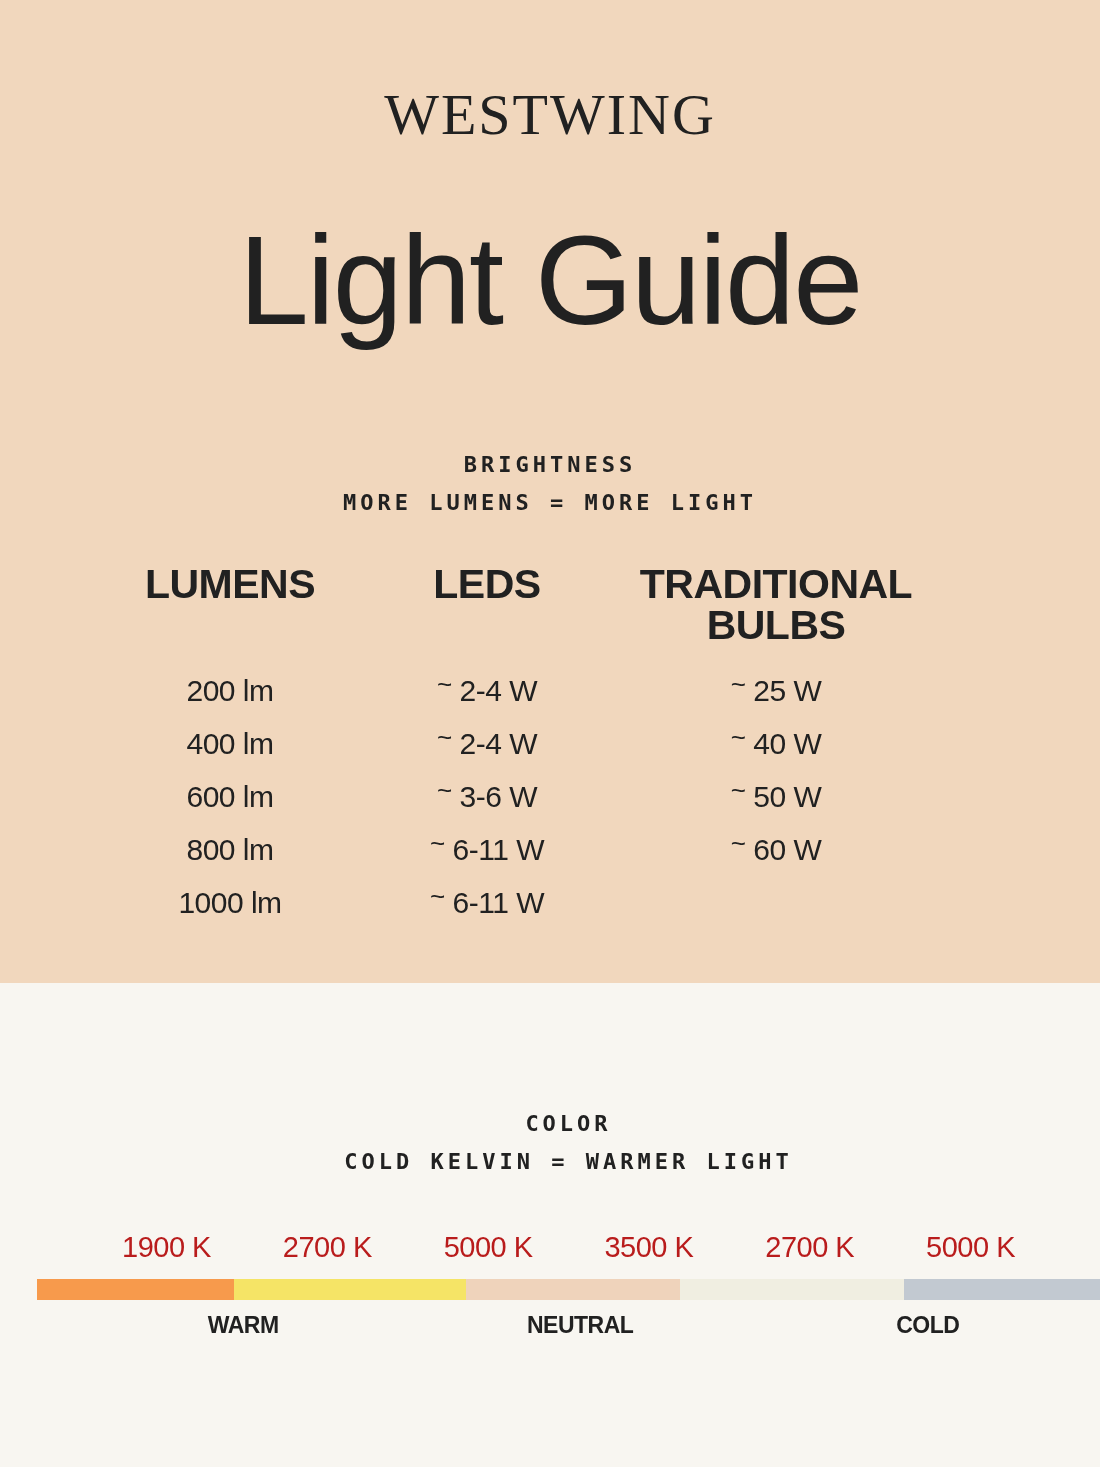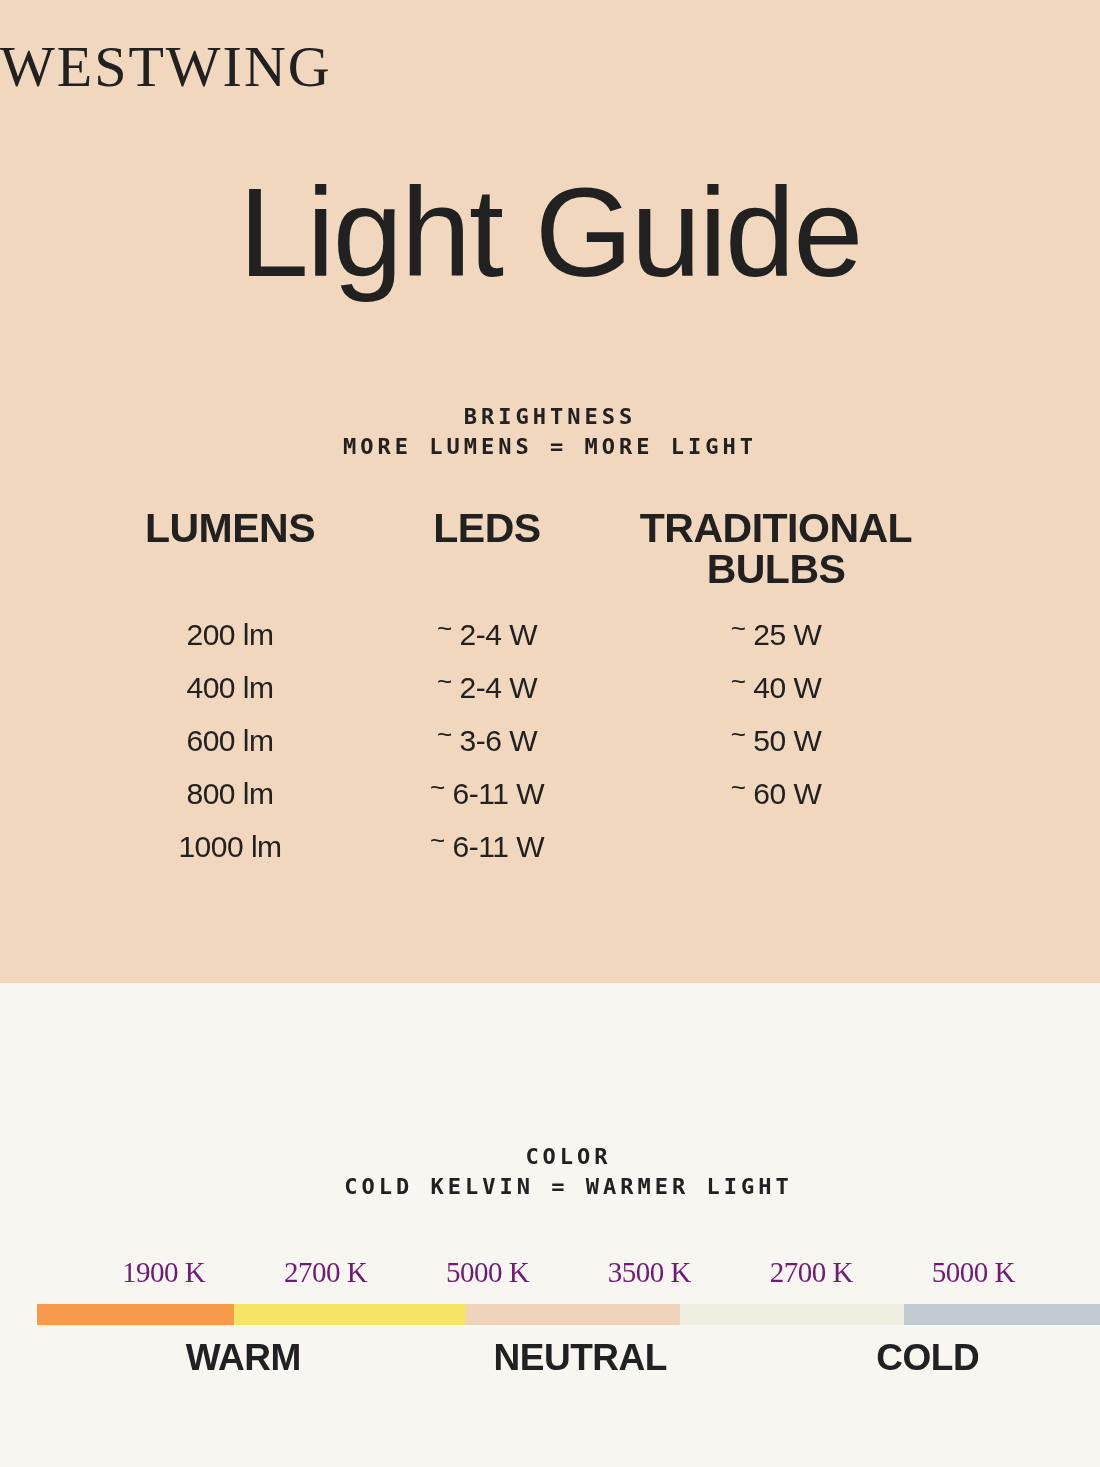--- a/index.html
+++ b/index.html
@@ -9,22 +9,22 @@
     width: 1100px;
     height: 1467px;
     margin: 0 auto;
     font-family: "Liberation Sans", sans-serif;
     overflow: hidden;
   }
   .section-top { height: 983px; }
   .section-bottom { height: 484px; position: relative; }
 
   .brand {
-    padding-top: 38px;
-    text-align: left;
+    padding-top: 86px;
+    text-align: center;
     font-family: "Liberation Serif", serif;
     font-size: 58px;
     letter-spacing: 2px;
     font-weight: 400;
     line-height: 1;
   }
   .title {
     margin-top: 74px;
     text-align: center;
     font-size: 126px;
@@ -32,24 +32,23 @@
     letter-spacing: -2px;
     line-height: 1;
   }
   .mono-block { text-align: center; }
   .mono-line {
     font-family: "DejaVu Sans Mono", monospace;
     font-weight: 700;
     font-size: 22px;
     letter-spacing: 4px;
     line-height: 1;
-    margin-top: 33px;
   }
   .brightness-block { margin-top: 110px; }
-  .mono-line + .mono-line { margin-top: 8px; }
+  .mono-line + .mono-line { margin-top: 16px; }
 
   .lumens-table { margin-left: 75px; margin-top: 50px; }
   .t-head, .t-row {
     display: grid;
     grid-template-columns: 310px 204px 374px;
   }
   .t-head .cell {
     font-weight: 700;
     font-size: 41px;
     letter-spacing: -0.5px;
@@ -75,37 +74,36 @@
   .kelvin-row {
     margin-top: 60px;
     padding: 0 85px;
     display: flex;
     justify-content: space-between;
   }
   .kelvin-label {
     font-size: 29px;
     letter-spacing: -0.5px;
     line-height: 1;
-    color: #701a75;
-    font-family: Liberation Serif, serif;
+    color: #b91c1c;
   }
   .scale-bar {
     margin-top: 17px;
     height: 21px;
     display: flex;
     width: 100%;
   }
   .scale-segment { height: 100%; }
   .temp-row { position: relative; height: 40px; margin-top: 12px; }
   .temp-label {
     position: absolute;
     top: 2px;
     transform: translateX(-50%);
     font-weight: 700;
-    font-size: 37px;
+    font-size: 23px;
     letter-spacing: -0.5px;
     line-height: 1;
     white-space: nowrap;
   }
 </style>
 </head>
 <body>
 
 <div class="page" style="color: rgb(33, 33, 33);">
 

